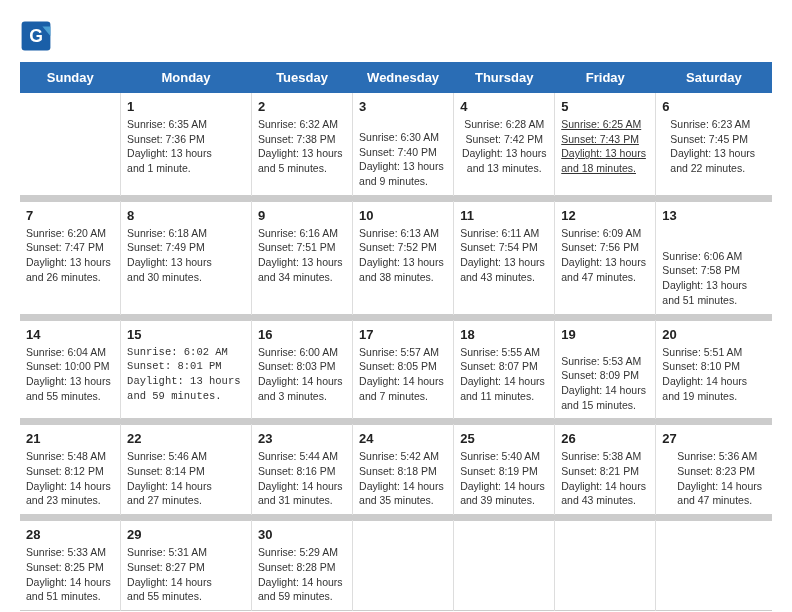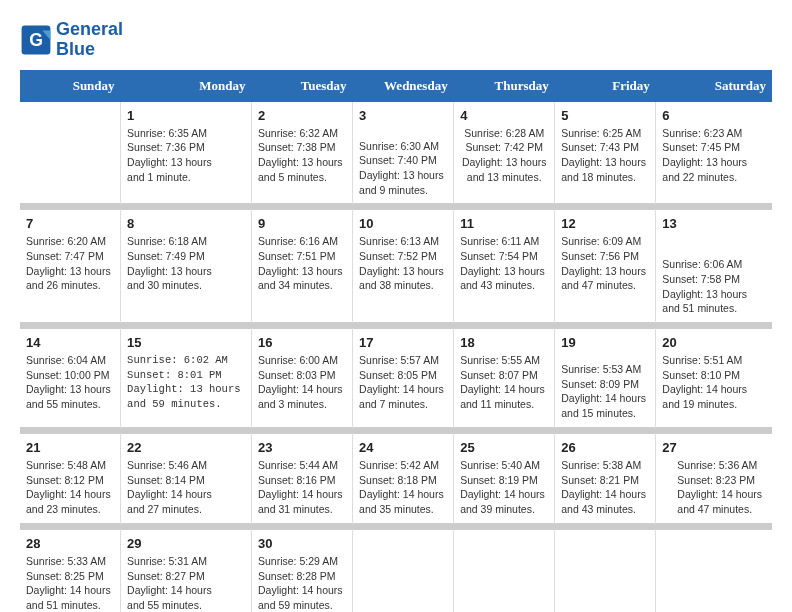--- a/index.html
+++ b/index.html
@@ -49,24 +49,23 @@
     }
     table {
       width: 100%;
       border-collapse: collapse;
       font-size: 11px;
     }
     thead tr th {
       background-color: #2a6db5;
       color: #fff;
       padding: 8px 6px;
-      text-align: right;
+      text-align: center;
       font-size: 13px;
       font-weight: bold;
-      font-family: Liberation Serif, serif;
     }
     tbody tr {
       border-bottom: 1px solid #ccc;
     }
     tbody tr td {
       padding: 6px 6px;
       vertical-align: top;
       border-right: 1px solid #ddd;
       min-height: 80px;
       height: 90px;
@@ -106,24 +105,20 @@
 </head>
 <body>
 
 <div class="header">
   <div class="logo">
     <svg class="logo-icon" viewBox="0 0 40 40" xmlns="http://www.w3.org/2000/svg">
       <rect x="2" y="2" width="36" height="36" rx="4" fill="#1a5fa8"></rect>
       <text x="20" y="28" text-anchor="middle" fill="white" font-size="22" font-weight="bold" font-family="Arial">G</text>
       <polygon points="28,8 38,8 38,20" fill="#4a9fd4"></polygon>
     </svg>
-    <div class="logo-text">
-      <span>General</span><br>
-      <span style="color:#1a5fa8">Blue</span>
-    </div>
   </div>
   <div class="title-block">
     <h1></h1>
     <h2></h2>
   </div>
 </div>
 
 <table>
   <thead>
     <tr>
@@ -162,28 +157,28 @@
         </td>
         <td>
           <div class="day-num">4</div>
           <div class="day-info" style="white-space: pre-line; text-align: center;">Sunrise: 6:28 AM
 Sunset: 7:42 PM
 Daylight: 13 hours
 and 13 minutes.</div>
         </td>
         <td>
           <div class="day-num">5</div>
-          <div class="day-info" style="white-space: pre-line;">Sunrise: 6:25 AM
+          <div class="day-info" style="white-space: pre-line; text-decoration: underline;">Sunrise: 6:25 AM
 Sunset: 7:43 PM
 Daylight: 13 hours
 and 18 minutes.</div>
         </td>
         <td>
           <div class="day-num">6</div>
-          <div class="day-info" style="white-space: pre-line;">Sunrise: 6:23 AM
+          <div class="day-info" style="white-space: pre-line; margin-left: 8px;">Sunrise: 6:23 AM
 Sunset: 7:45 PM
 Daylight: 13 hours
 and 22 minutes.</div>
         </td>
       </tr>
       <tr class="row-divider">
         <td colspan="7"></td>
       </tr>
       <tr>
         <td>

